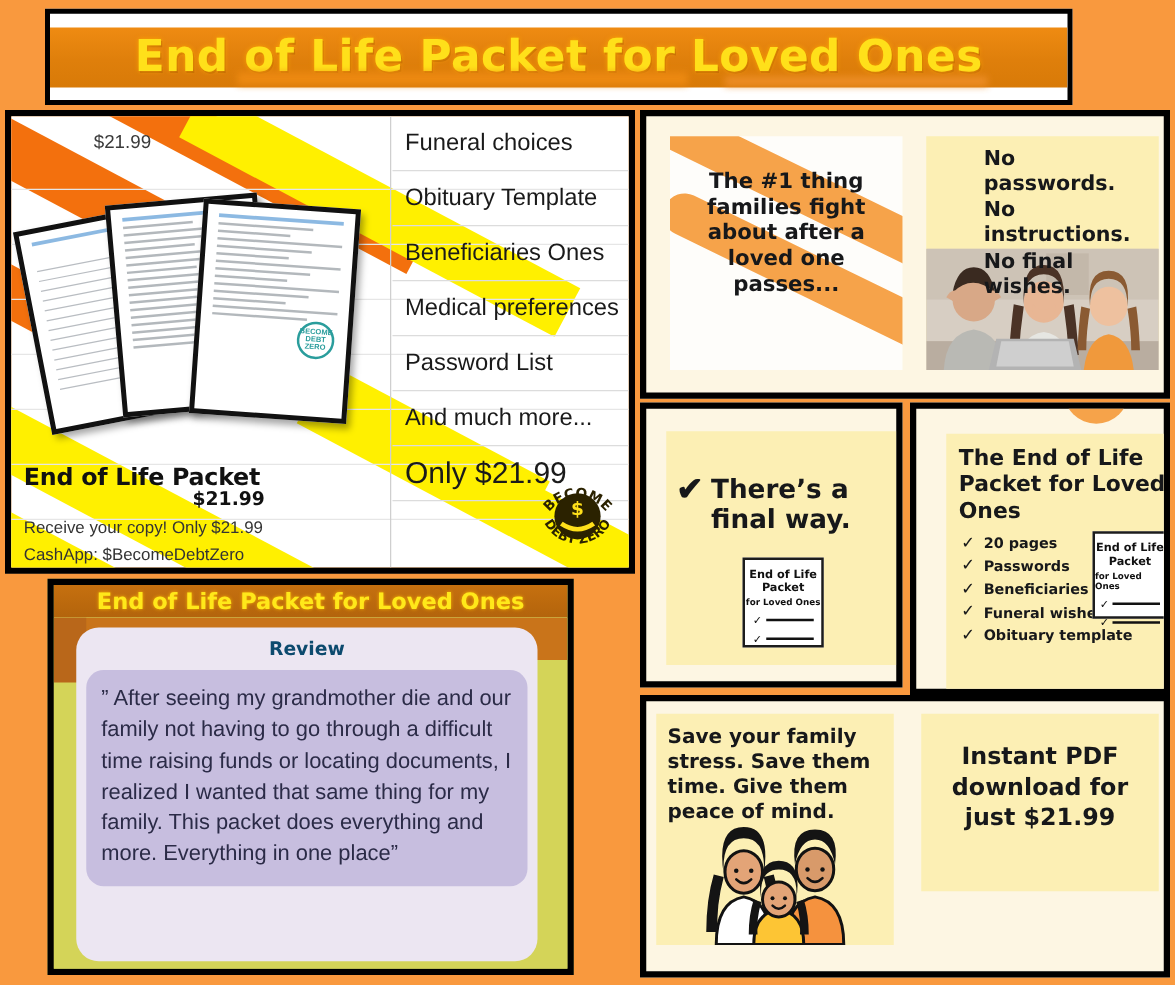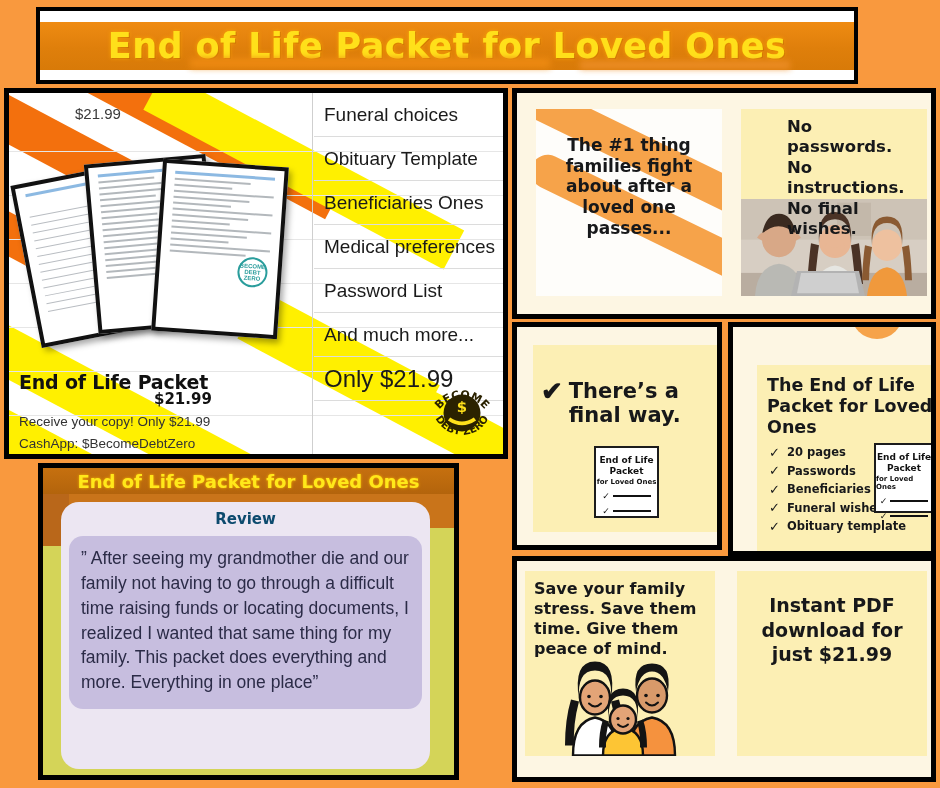--- a/index.html
+++ b/index.html
@@ -403,21 +403,21 @@
         <div class="rowline">
             <em>✓</em>
             <u></u>
           </div>
       </div>
     </div>
   </div>
 
   <div class="panel rp rp-c">
     <div class="hl-swoosh" style="position:absolute; left:118px; top:-18px; width:52px; height:30px; border-radius:0 0 30px 30px;"></div>
-    <div class="tile tile-cream" style="left:24px; top:20px; width:184px; height:233px;margin-top:18px;">
+    <div class="tile tile-cream" style="left:24px; top:20px; width:184px; height:233px;">
       <div class="tile-text" style="position:absolute; left:10px; right:6px; top:10px; font-size:17.5px; line-height:1.2;">The End of Life Packet for Loved Ones</div>
       <ul class="chk-list" style="position:absolute; left:12px; top:80px;">
         <li>
           <span class="chk">✓</span>
           <span>20 pages</span>
         </li>
         <li>
           <span class="chk">✓</span>
           <span>Passwords</span>
         </li>
@@ -475,18 +475,18 @@
         <ellipse cx="66" cy="60" rx="13" ry="14" fill="#e3a477" stroke="#121212" stroke-width="2.4"></ellipse>
         <path d="M52 60 q-2 -24 14 -24 q16 0 14 24 q5 -31 -14 -31 q-19 0 -14 31z" fill="#141414"></path>
         <path d="M52 62 q-4 14 -3 26 l -7 0 q0 -16 4 -28z" fill="#141414"></path>
         <path d="M80 62 q4 14 3 26 l 7 0 q0 -16 -4 -28z" fill="#141414"></path>
         <circle cx="61" cy="59" r="1.6" fill="#121212"></circle>
           <circle cx="71" cy="59" r="1.6" fill="#121212"></circle>
         <path d="M61 65 q5 5 10 0" fill="none" stroke="#121212" stroke-width="1.9" stroke-linecap="round"></path>
       </svg>
     </div>
 
-    <div class="tile tile-cream" style="left:220px; top:10px; width:190px; height:185px;">
+    <div class="tile tile-cream" style="left:220px; top:10px; width:190px; height:142px;">
       <div class="tile-text t-center instant-text" style="position:absolute; left:10px; right:10px; top:22px;">Instant PDF download for just $21.99</div>
     </div>
   </div>
 
 </div>
 
 </body></html>

